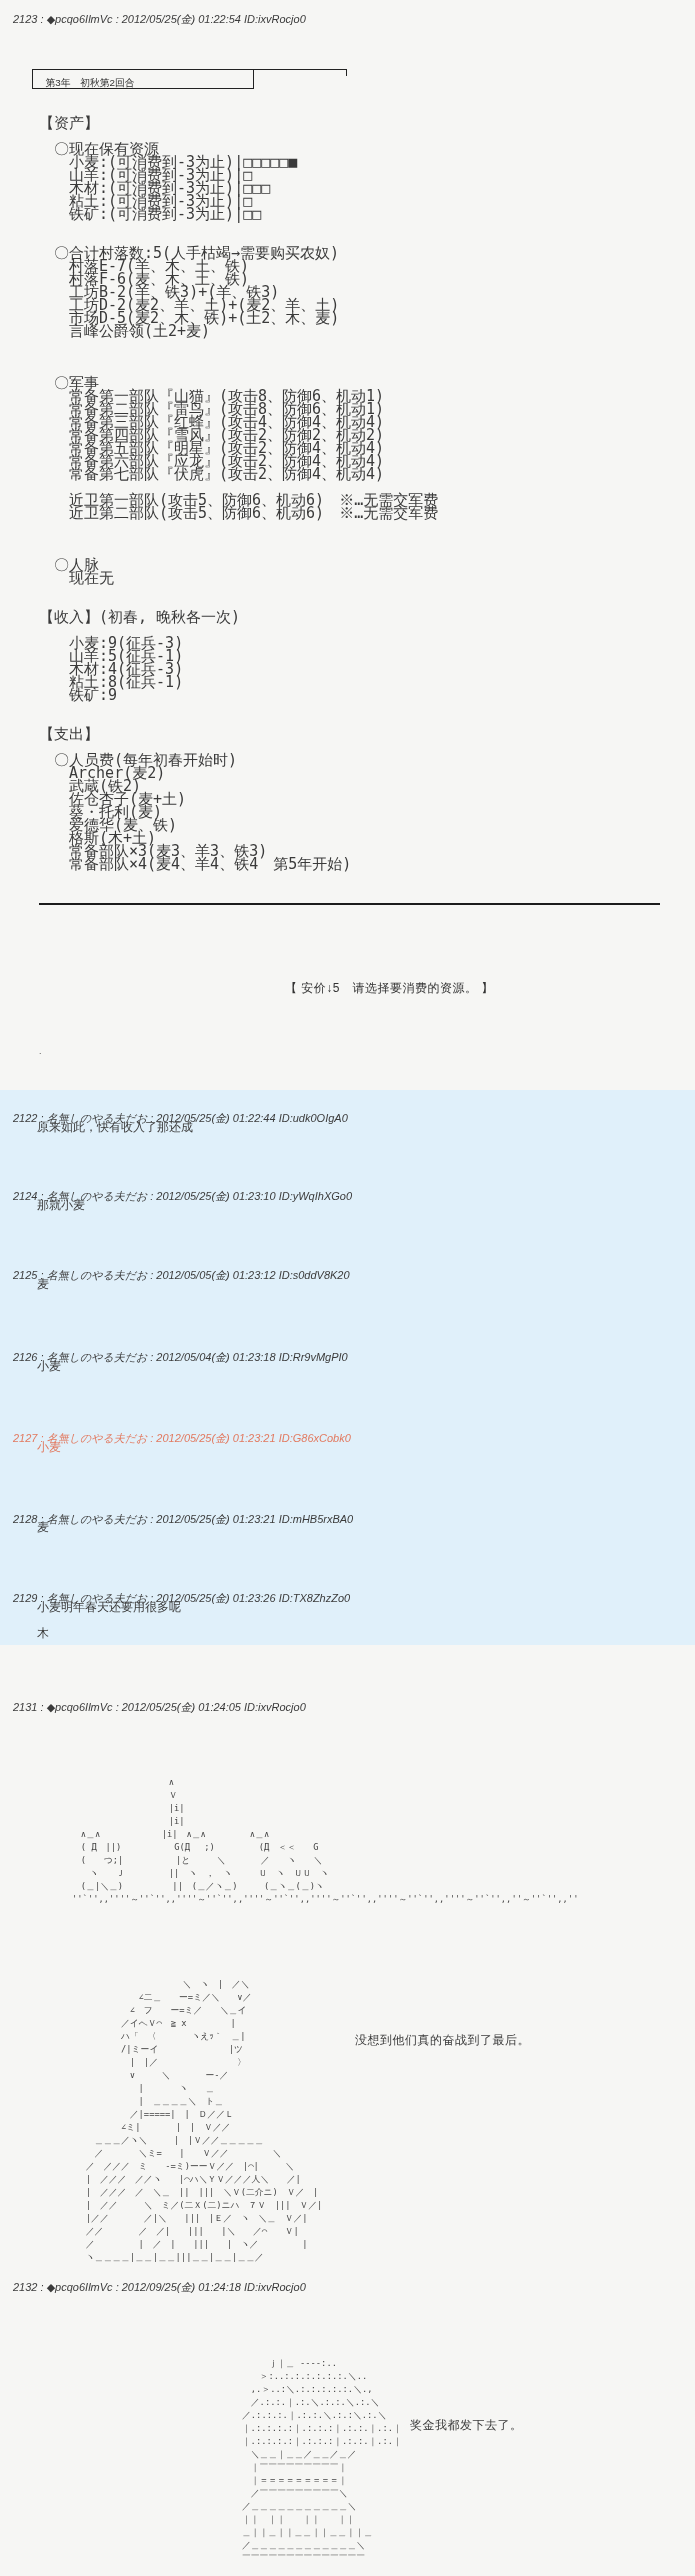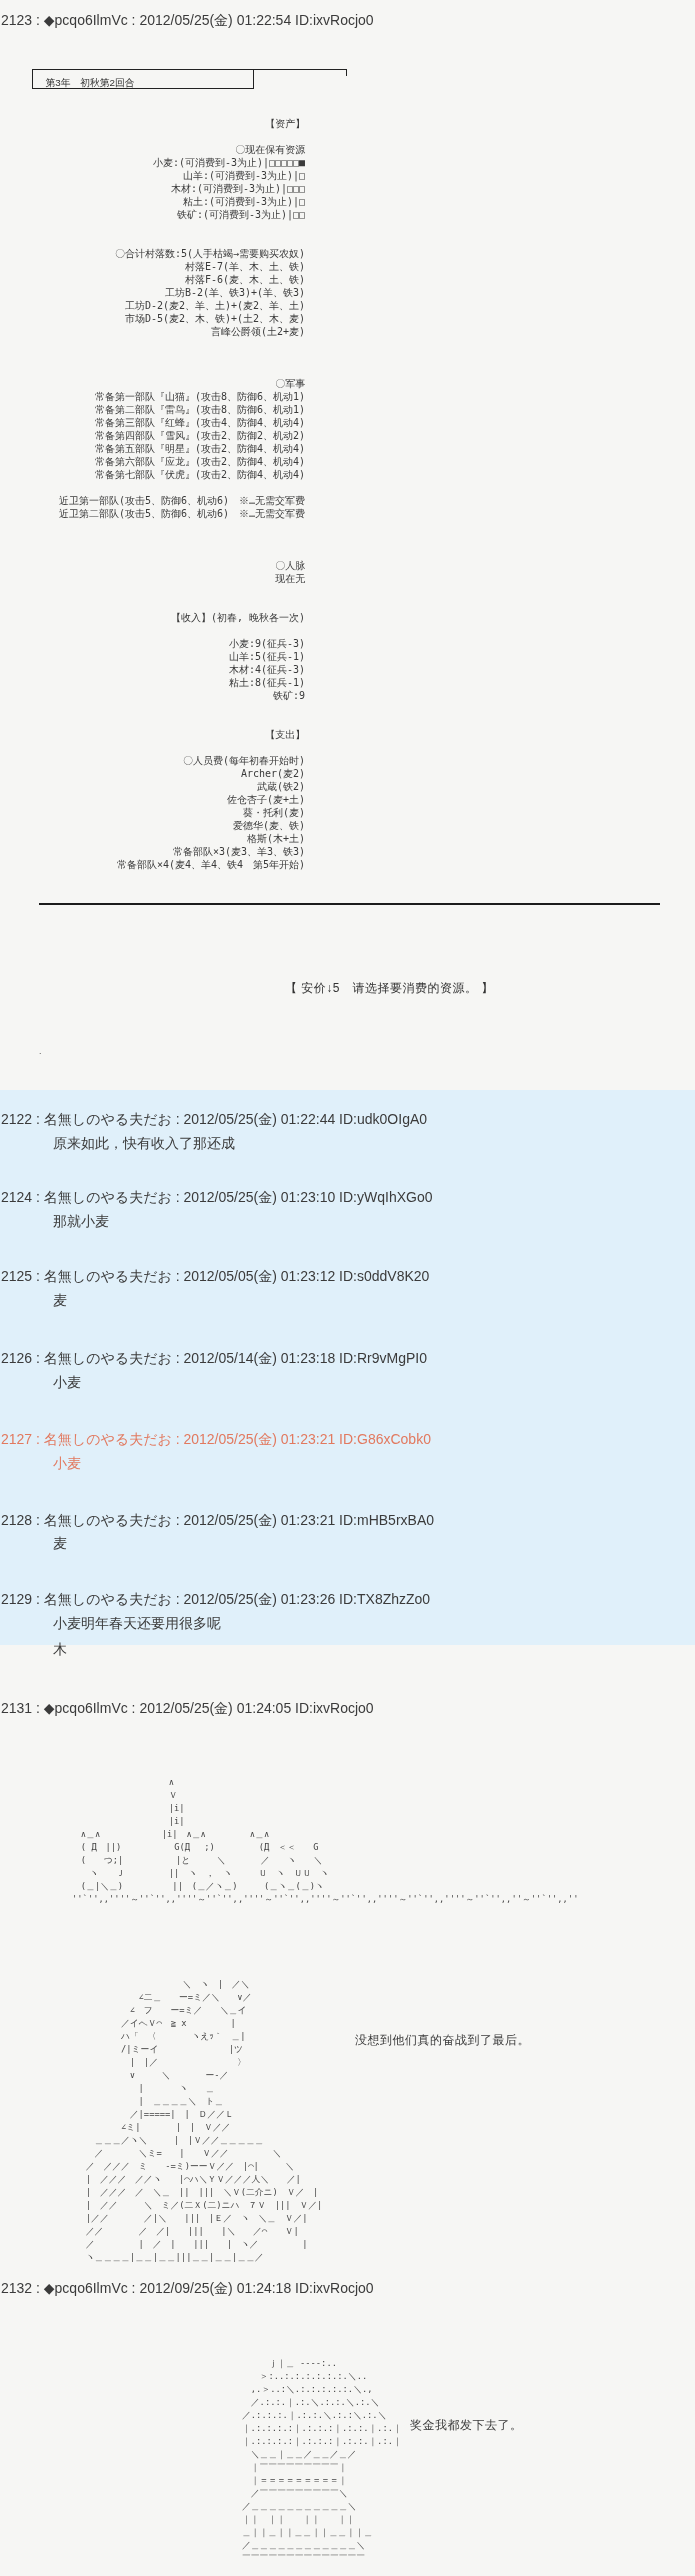--- a/index.html
+++ b/index.html
@@ -13,46 +13,46 @@
     color:#3b3b3b;
   }
   .band{
     position:absolute;
     left:0;
     width:696px;
     background:#e0f0fa;
   }
   .post-header{
     position:absolute;
-    left:1px;
-    font-size:14px;
-    white-space:pre;
-    color:#3b3b3b;
+    left:13px;
+    font-size:11px;
+    white-space:pre;
+    color:#3b3b3b;
+    font-style:italic;
   }
   .post-body{
     position:absolute;
     left:37px;
-    margin:16px;
-    font-size:14px;
+    margin:0;
+    font-size:12px;
     line-height:13px;
     white-space:pre;
     font-family:"Liberation Sans","DejaVu Sans",sans-serif;
     color:#3b3b3b;
   }
   .sheet{
     position:absolute;
     left:39px;
     top:117px;
     margin:0;
-    font-size:10px;
+    font-size:15px;
     line-height:13px;
     white-space:pre;
     font-family:"DejaVu Sans Mono","Liberation Mono",monospace;
     color:#3a3a3a;
-    text-align:right;
   }
   .title-box{
     position:absolute;
     left:32px;
     top:69px;
     width:222px;
     height:20px;
     border:1px solid #222;
     box-sizing:border-box;
   }
@@ -207,21 +207,21 @@
 
   <div class="post-header" style="top:1111px;">2122 : 名無しのやる夫だお : 2012/05/25(金) 01:22:44 ID:udk0OIgA0</div>
   <pre class="post-body" style="top:1121px;">原来如此，快有收入了那还成</pre>
 
   <div class="post-header" style="top:1189px;">2124 : 名無しのやる夫だお : 2012/05/25(金) 01:23:10 ID:yWqIhXGo0</div>
   <pre class="post-body" style="top:1199px;">那就小麦</pre>
 
   <div class="post-header" style="top:1268px;">2125 : 名無しのやる夫だお : 2012/05/05(金) 01:23:12 ID:s0ddV8K20</div>
   <pre class="post-body" style="top:1278px;">麦</pre>
 
-  <div class="post-header" style="top:1350px;">2126 : 名無しのやる夫だお : 2012/05/14(金) 01:23:18 ID:Rr9vMgPI0</div>
+  <div class="post-header" style="top:1350px;">2126 : 名無しのやる夫だお : 2012/05/04(金) 01:23:18 ID:Rr9vMgPI0</div>
   <pre class="post-body" style="top:1360px;">小麦</pre>
 
   <div class="post-header highlight" style="top:1431px;">2127 : 名無しのやる夫だお : 2012/05/25(金) 01:23:21 ID:G86xCobk0</div>
   <pre class="post-body highlight" style="top:1441px;">小麦</pre>
 
   <div class="post-header" style="top:1512px;">2128 : 名無しのやる夫だお : 2012/05/25(金) 01:23:21 ID:mHB5rxBA0</div>
   <pre class="post-body" style="top:1521px;">麦</pre>
 
   <div class="post-header" style="top:1591px;">2129 : 名無しのやる夫だお : 2012/05/25(金) 01:23:26 ID:TX8ZhzZo0</div>
   <pre class="post-body" style="top:1601px;">小麦明年春天还要用很多呢

